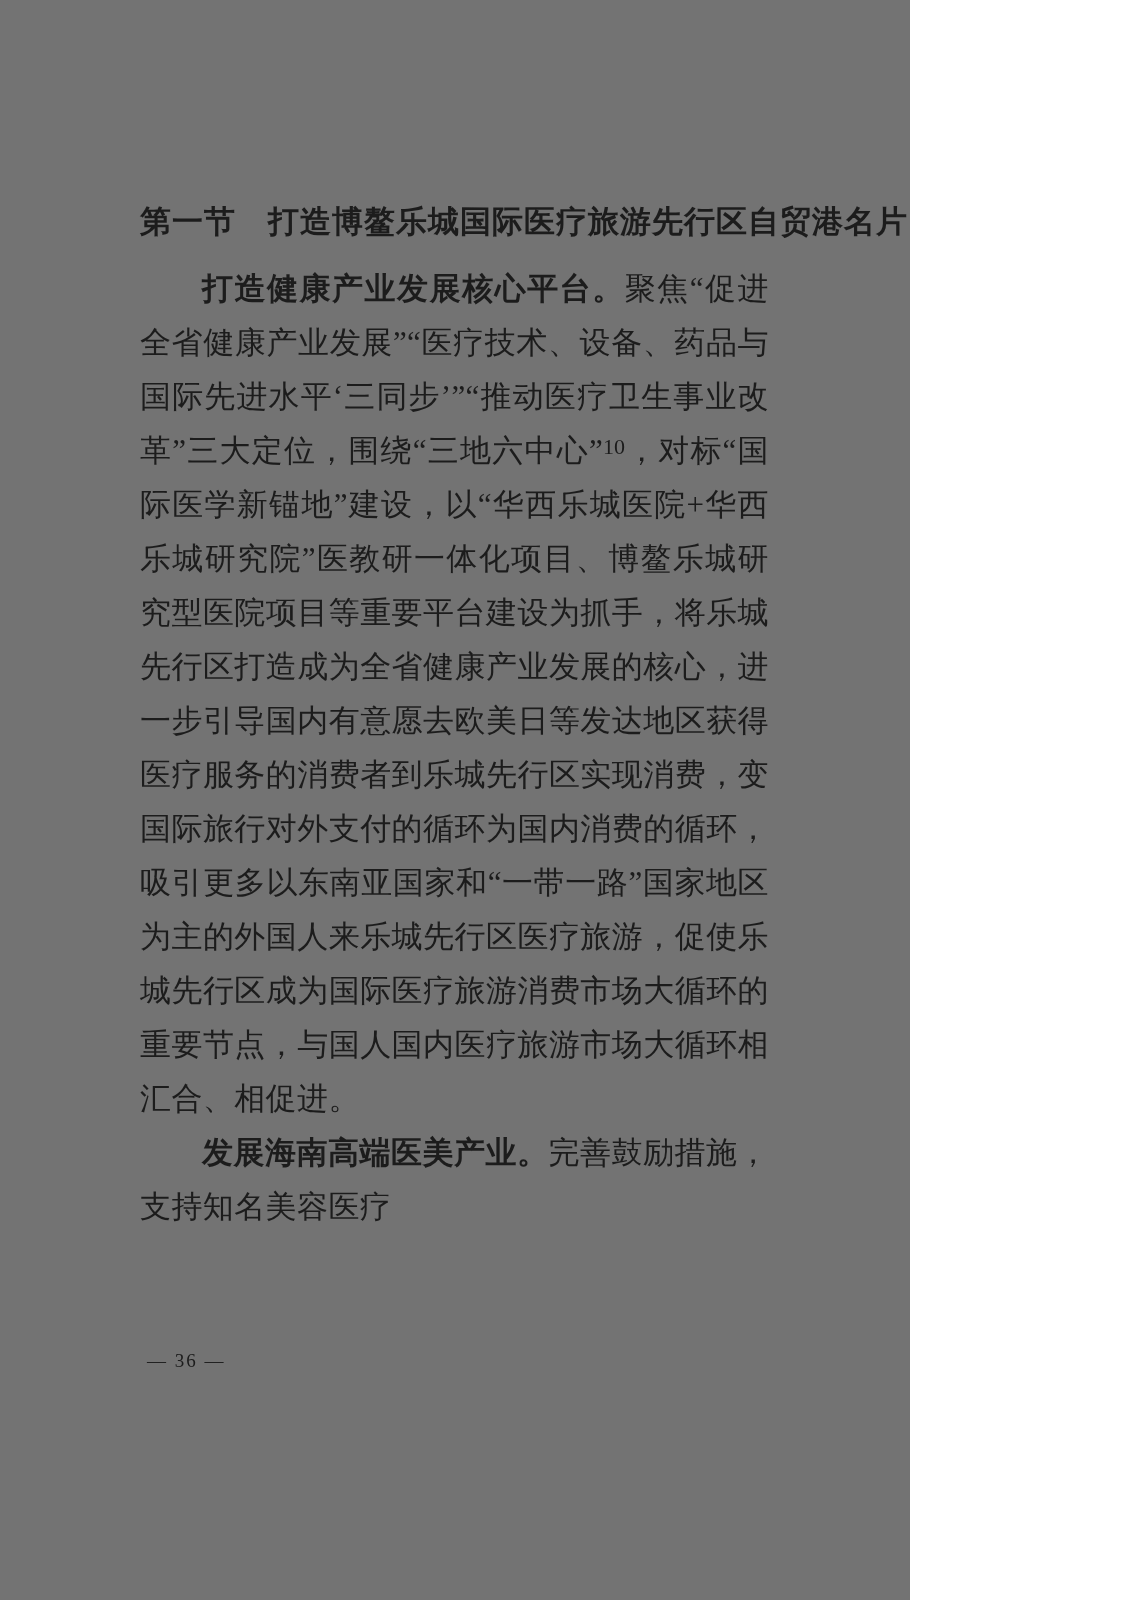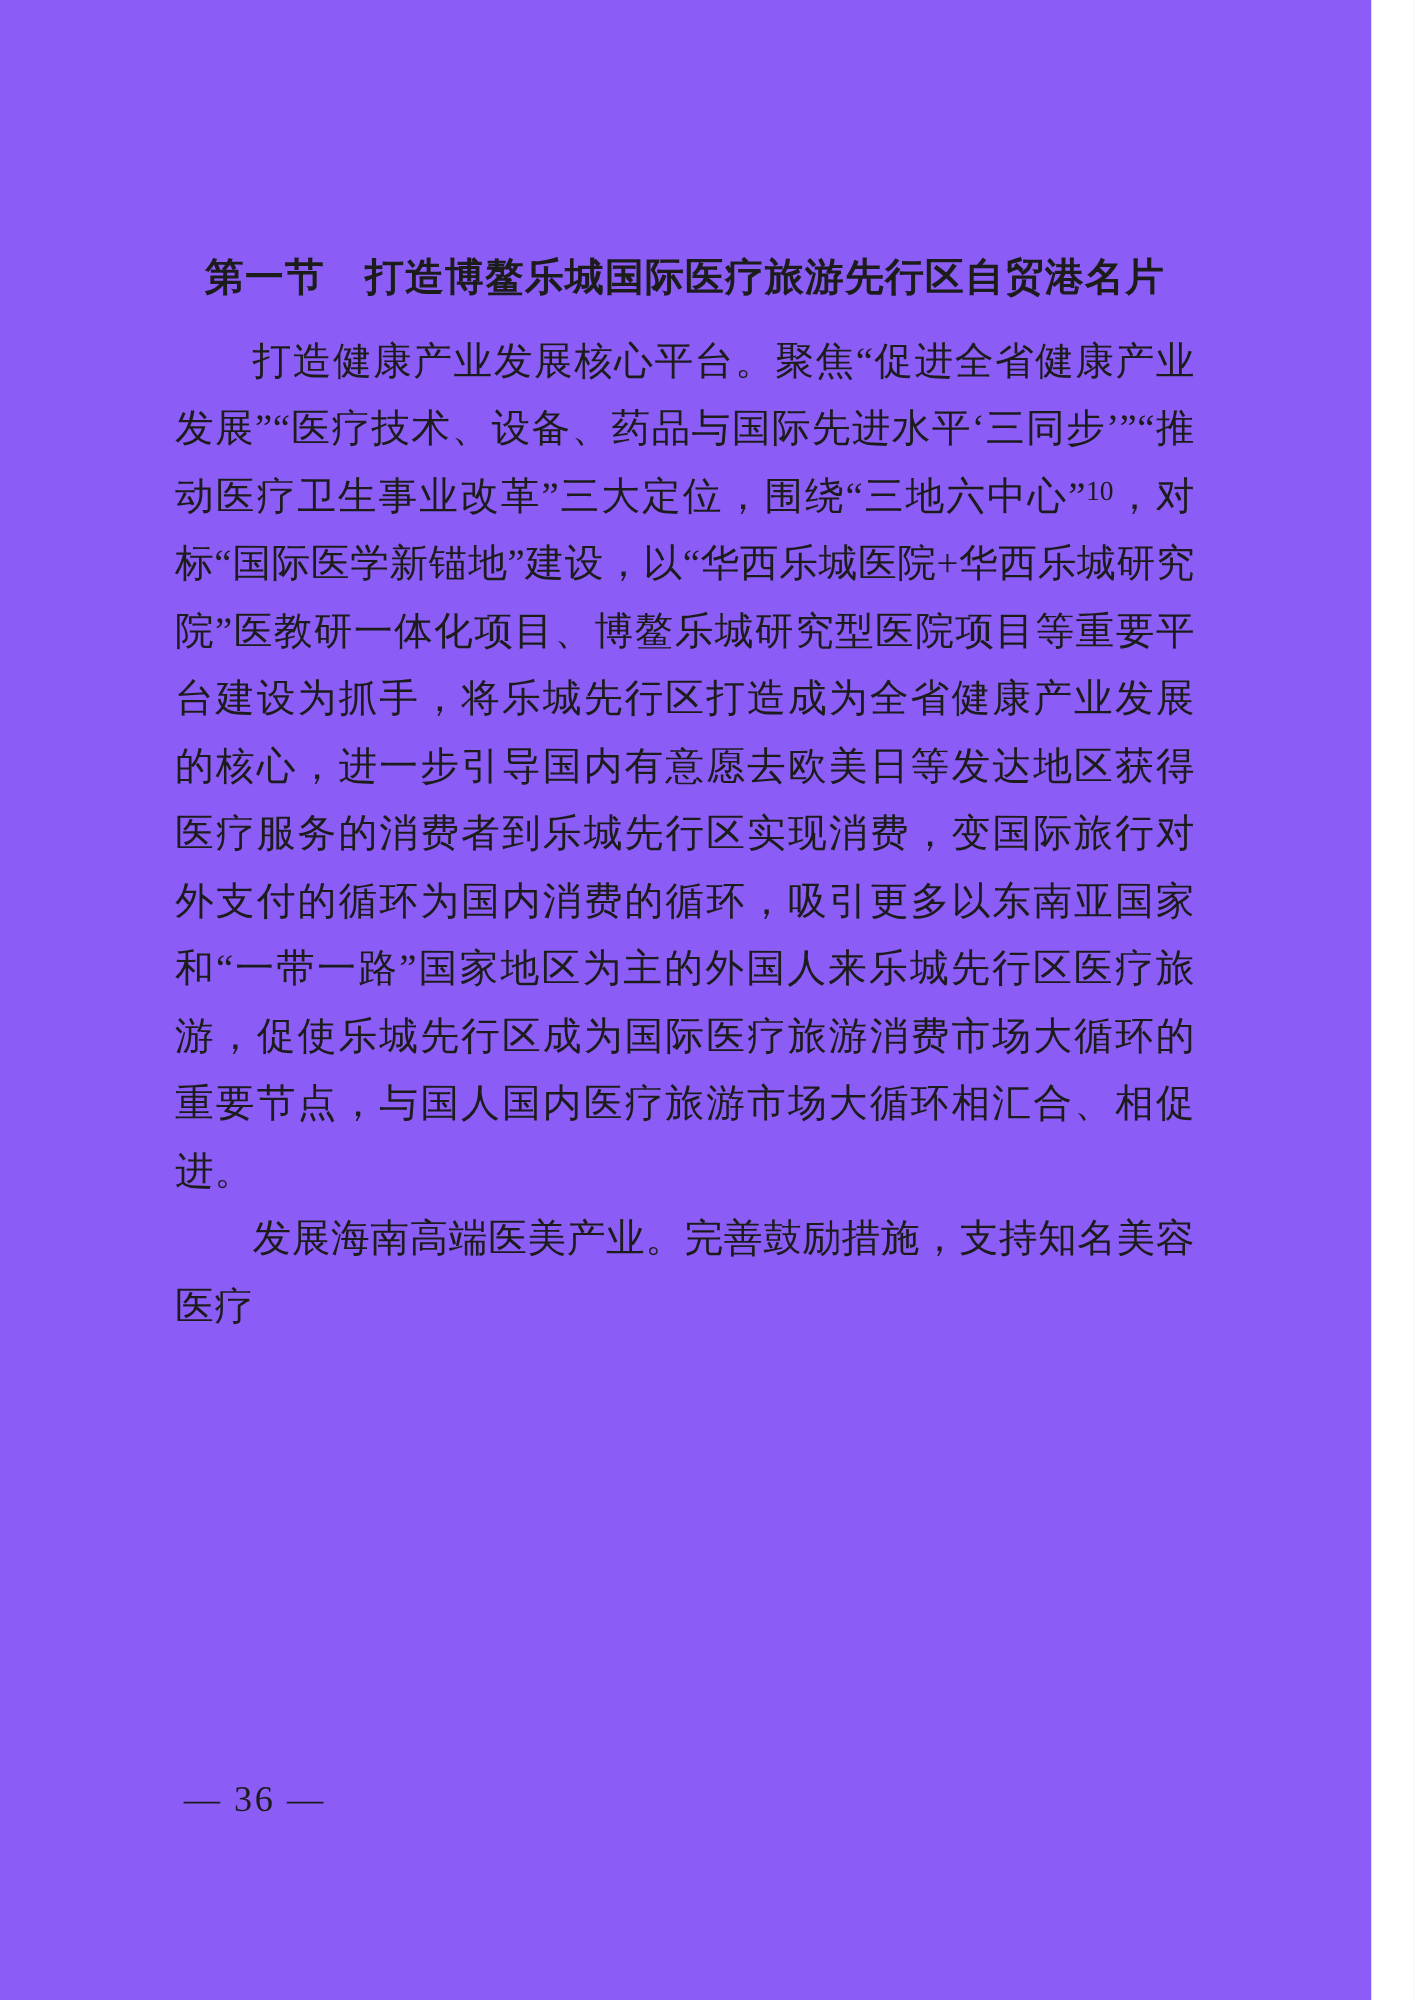--- a/index.html
+++ b/index.html
@@ -10,56 +10,56 @@
   body {
     width: 1131px;
     height: 1600px;
     overflow: hidden;
     font-family: "Liberation Serif", "DejaVu Serif", serif;
     color: #1c1c1c;
   }
   .page {
     position: relative;
     box-sizing: border-box;
-    width: 1097px;
+    width: 910px;
     height: 1600px;
     padding: 200px 141px 0 140px;
-    background: #8b5cf6;
+    background: #737373;
   }
   .section-title {
     margin: 0 0 18px 0;
     font-size: 31px;
     font-weight: 700;
     line-height: 44px;
     text-align: center;
     letter-spacing: 1px;
     white-space: nowrap;
   }
   .para {
     margin: 0;
     font-size: 31px;
     line-height: 54px;
     text-align: justify;
     text-indent: 2em;
     letter-spacing: 0.4px;
   }
   .para .lead {
-    font-weight: 400;
+    font-weight: 700;
   }
   .fnref {
     font-size: 22px;
     line-height: 0;
     vertical-align: 7px;
     letter-spacing: 0;
   }
   .page-number {
     position: absolute;
     left: 147px;
-    top: 1424px;
-    font-size: 29px;
+    top: 1350px;
+    font-size: 19px;
     letter-spacing: 2px;
     white-space: nowrap;
   }
 </style>
 </head>
 <body>
 
 <div class="page">
 
   <h1 class="section-title">第一节　打造博鳌乐城国际医疗旅游先行区自贸港名片</h1>

